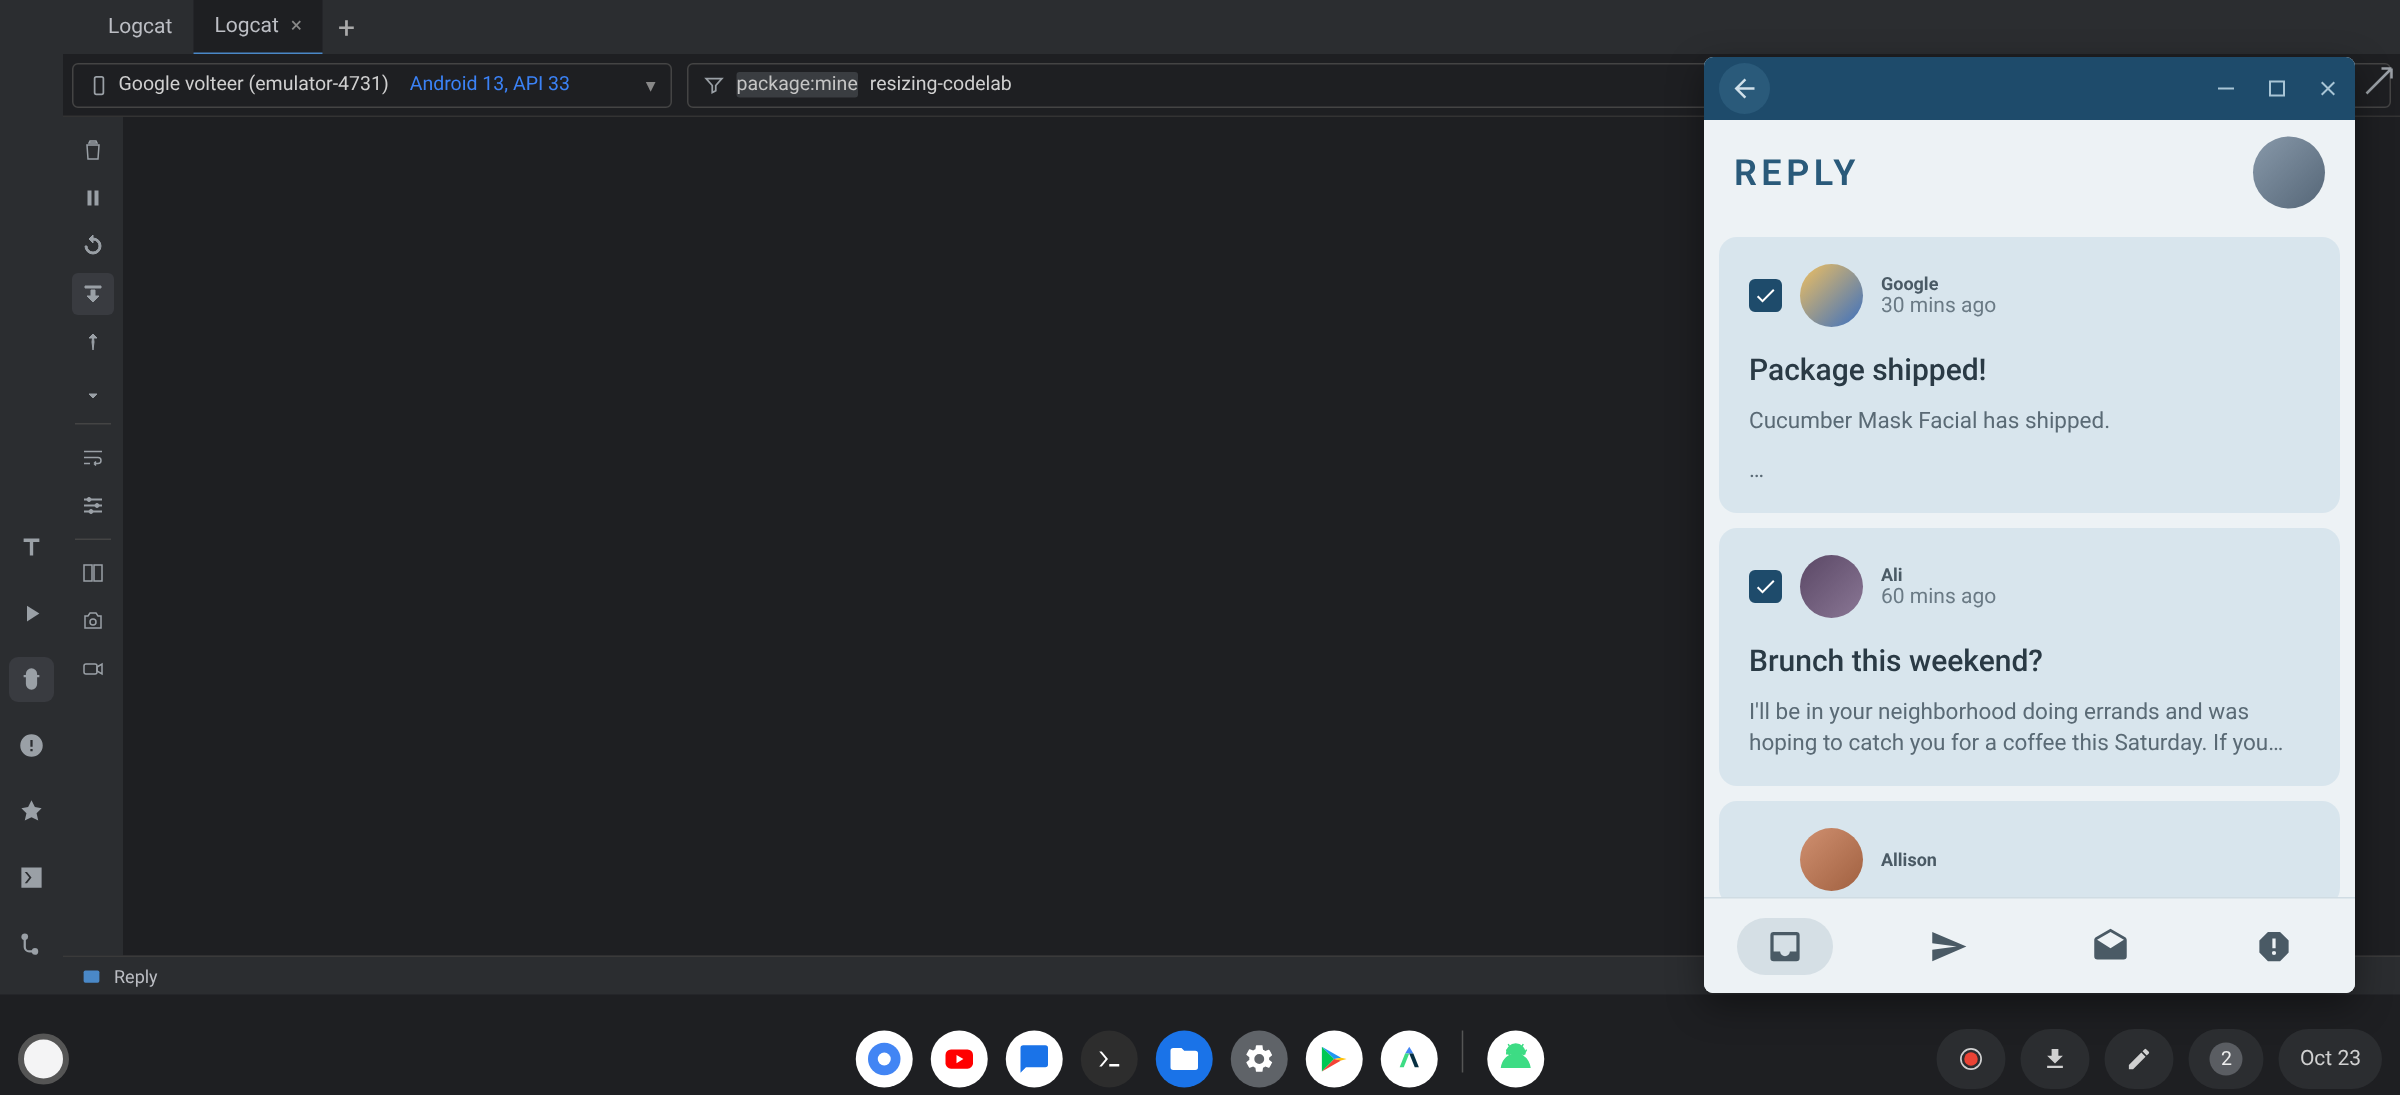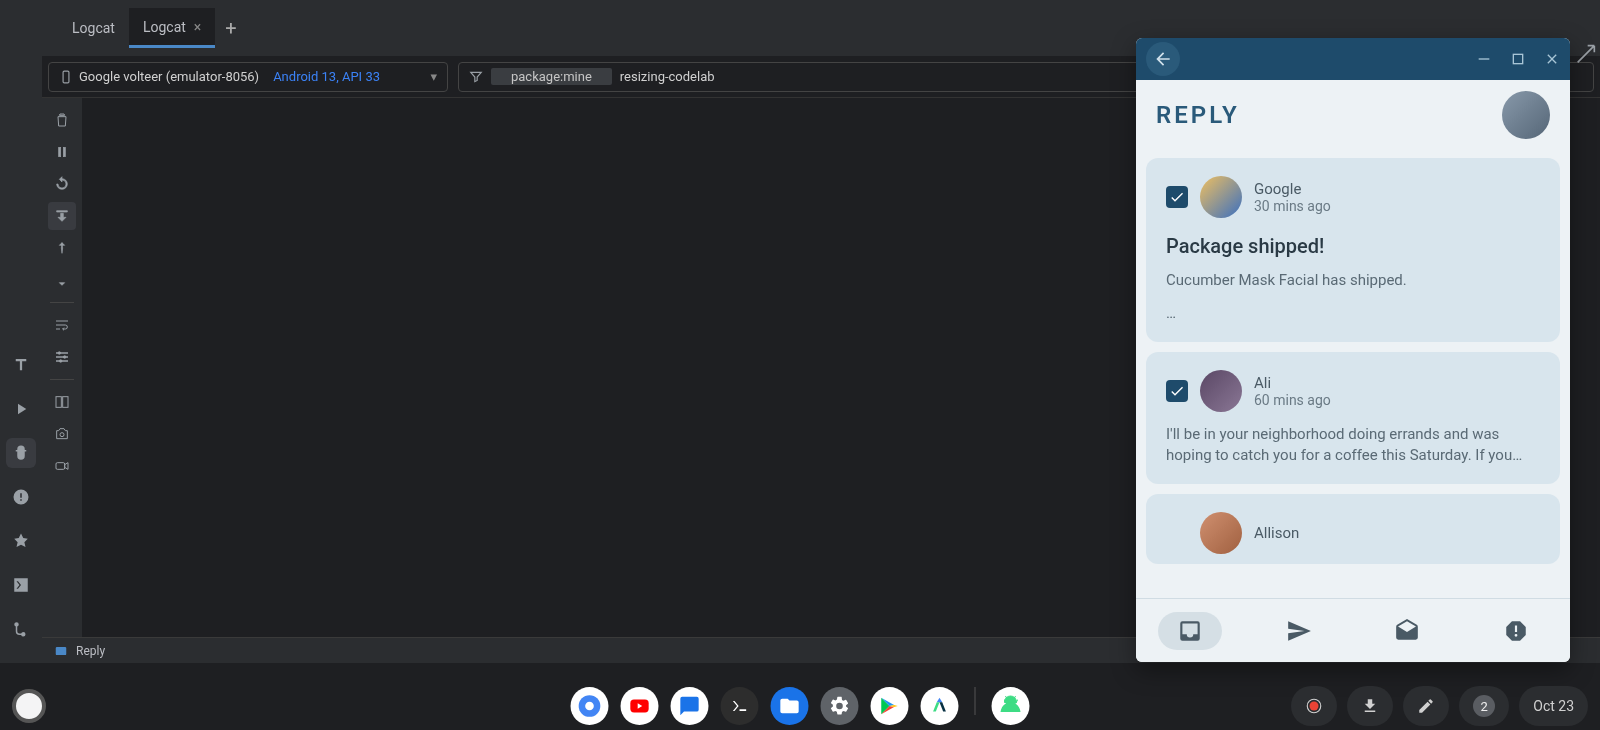--- a/index.html
+++ b/index.html
@@ -7,33 +7,33 @@
 
 .ide-container { display: flex; width: 100%; height: 663px; }
 
 .left-rail { width: 42px; background: #2b2d30; display: flex; flex-direction: column; align-items: center; padding-top: 350px; gap: 14px; }
 .left-rail .rail-btn { width: 30px; height: 30px; display: flex; align-items: center; justify-content: center; border-radius: 6px; cursor: pointer; }
 .left-rail .rail-btn.active { background: #393b40; }
 .left-rail svg { width: 18px; height: 18px; fill: #9aa0a6; }
 
 .main-area { flex: 1; display: flex; flex-direction: column; position: relative; }
 
-.tabs-row { height: 56px; display: flex; align-items: center; background: #2b2d30; padding-left: 16px; }
+.tabs-row { height: 36px; display: flex; align-items: center; background: #2b2d30; padding-left: 16px; }
 .tab { height: 40px; display: flex; align-items: center; padding: 0 14px; font-size: 14px; color: #bcbec4; cursor: pointer; }
 .tab.active { background: #1e1f22; border-bottom: 3px solid #4a88c7; }
 .tab .close { margin-left: 8px; font-size: 14px; color: #888; }
 .tab-add { margin-left: 10px; font-size: 20px; color: #aaa; cursor: pointer; }
 
 .filter-row { height: 42px; display: flex; align-items: center; padding: 0 6px; gap: 10px; background: #1e1f22; border-bottom: 1px solid #333; }
 .device-select { display: flex; align-items: center; height: 30px; border: 1px solid #444; border-radius: 4px; padding: 0 10px; gap: 6px; font-size: 13px; min-width: 400px; }
 .device-name { color: #d0d0d0; }
 .device-api { color: #3b82f6; margin-left: 8px; }
 .chevron { margin-left: auto; color: #888; }
 .filter-input { display: flex; align-items: center; height: 30px; border: 1px solid #444; border-radius: 4px; padding: 0 10px; gap: 8px; flex: 1; font-size: 13px; }
-.filter-tag { background: #3a3d41; padding: 1px 20px; border-radius: 2px; color: #c5c5c5; }
+.filter-tag { background: #3a3d41; padding: 1px 0; border-radius: 2px; color: #c5c5c5; }
 .filter-text { color: #d0d0d0; }
 .resize-corner { width: 20px; height: 20px; position: absolute; right: 4px; top: 44px; }
 
 .content-row { flex: 1; display: flex; }
 .toolbar-col { width: 40px; background: #2b2d30; display: flex; flex-direction: column; align-items: center; padding-top: 8px; gap: 4px; }
 .tool-btn { width: 28px; height: 28px; display: flex; align-items: center; justify-content: center; border-radius: 4px; cursor: pointer; }
 .tool-btn.pressed { background: #393b40; }
 .tool-btn svg { width: 16px; height: 16px; fill: #9aa0a6; stroke: #9aa0a6; }
 .tool-sep { width: 24px; height: 1px; background: #444; margin: 4px 0; }
 
@@ -54,21 +54,21 @@
 .app-title { color: #2a5a7a; font-size: 24px; font-weight: 600; letter-spacing: 3px; }
 .avatar-main { width: 48px; height: 48px; border-radius: 50%; margin-left: auto; background: linear-gradient(135deg,#89a,#567); }
 
 .mail-list { flex: 1; background: #edf2f5; padding: 8px 10px; overflow: hidden; display: flex; flex-direction: column; gap: 10px; }
 .mail-card { background: #d8e5ed; border-radius: 12px; padding: 18px 20px; }
 .card-top { display: flex; align-items: center; gap: 12px; }
 .chk { width: 22px; height: 22px; background: #1e4b6b; border-radius: 4px; display: flex; align-items: center; justify-content: center; }
 .chk svg { width: 16px; height: 16px; fill: #fff; }
 .av-sm { width: 42px; height: 42px; border-radius: 50%; background: linear-gradient(135deg,#a98,#765); }
 .sender-info { display: flex; flex-direction: column; }
-.sender { color: #4a5a65; font-size: 15px; font-weight: 400; }
+.sender { color: #4a5a65; font-size: 12px; font-weight: 700; }
 .time { color: #6a7a85; font-size: 14px; }
 .subj { color: #2a3a45; font-size: 20px; margin-top: 16px; font-weight: 500; }
 .excerpt { color: #5a6a75; font-size: 15px; margin-top: 12px; line-height: 1.4; }
 
 .bottom-nav-app { height: 64px; background: #edf2f5; display: flex; justify-content: space-around; align-items: center; border-top: 1px solid #d0dce3; }
 .nav-item { width: 64px; height: 38px; display: flex; align-items: center; justify-content: center; border-radius: 20px; }
 .nav-item.active { background: #d5dfe5; }
 .nav-item svg { width: 26px; height: 26px; fill: #4a5a65; }
 
 
@@ -133,21 +133,21 @@
           <span class="close">×</span>
         </div>
       <div class="tab-add">+</div>
     </div>
 
     <div class="filter-row">
       <div class="device-select">
         <svg width="14" height="14" viewBox="0 0 24 24" fill="#9aa0a6">
             <rect x="7" y="2" width="10" height="20" rx="2" fill="none" stroke="#9aa0a6" stroke-width="2"></rect>
           </svg>
-        <span class="device-name">Google volteer (emulator-8056)</span>
+        <span class="device-name">Google volteer (emulator-4731)</span>
         <span class="device-api">Android 13, API 33</span>
         <span class="chevron">▾</span>
       </div>
       <div class="filter-input">
         <svg width="14" height="14" viewBox="0 0 24 24" fill="none" stroke="#9aa0a6" stroke-width="2">
             <path d="M3 4h18l-7 8v6l-4 2v-8z"></path>
           </svg>
         <span class="filter-tag">package:mine</span>
         <span class="filter-text">resizing-codelab</span>
       </div>
@@ -287,20 +287,21 @@
             <svg viewBox="0 0 24 24">
               <path d="M9 16.17L4.83 12l-1.42 1.41L9 19 21 7l-1.41-1.41z"></path>
             </svg>
           </div>
         <div class="av-sm" style="background:linear-gradient(135deg,#5a4765,#8a7795)"></div>
         <div class="sender-info">
           <span class="sender">Ali</span>
           <span class="time">60 mins ago</span>
         </div>
       </div>
+      <div class="subj">Brunch this weekend?</div>
       <div class="excerpt">I'll be in your neighborhood doing errands and was hoping to catch you for a coffee this Saturday. If you…</div>
     </div>
 
     <div class="mail-card" style="padding-bottom:10px">
       <div class="card-top">
         <div class="av-sm" style="background:linear-gradient(135deg,#d09070,#a06040);margin-left:34px"></div>
         <div class="sender-info">
           <span class="sender">Allison</span>
         </div>
       </div>

